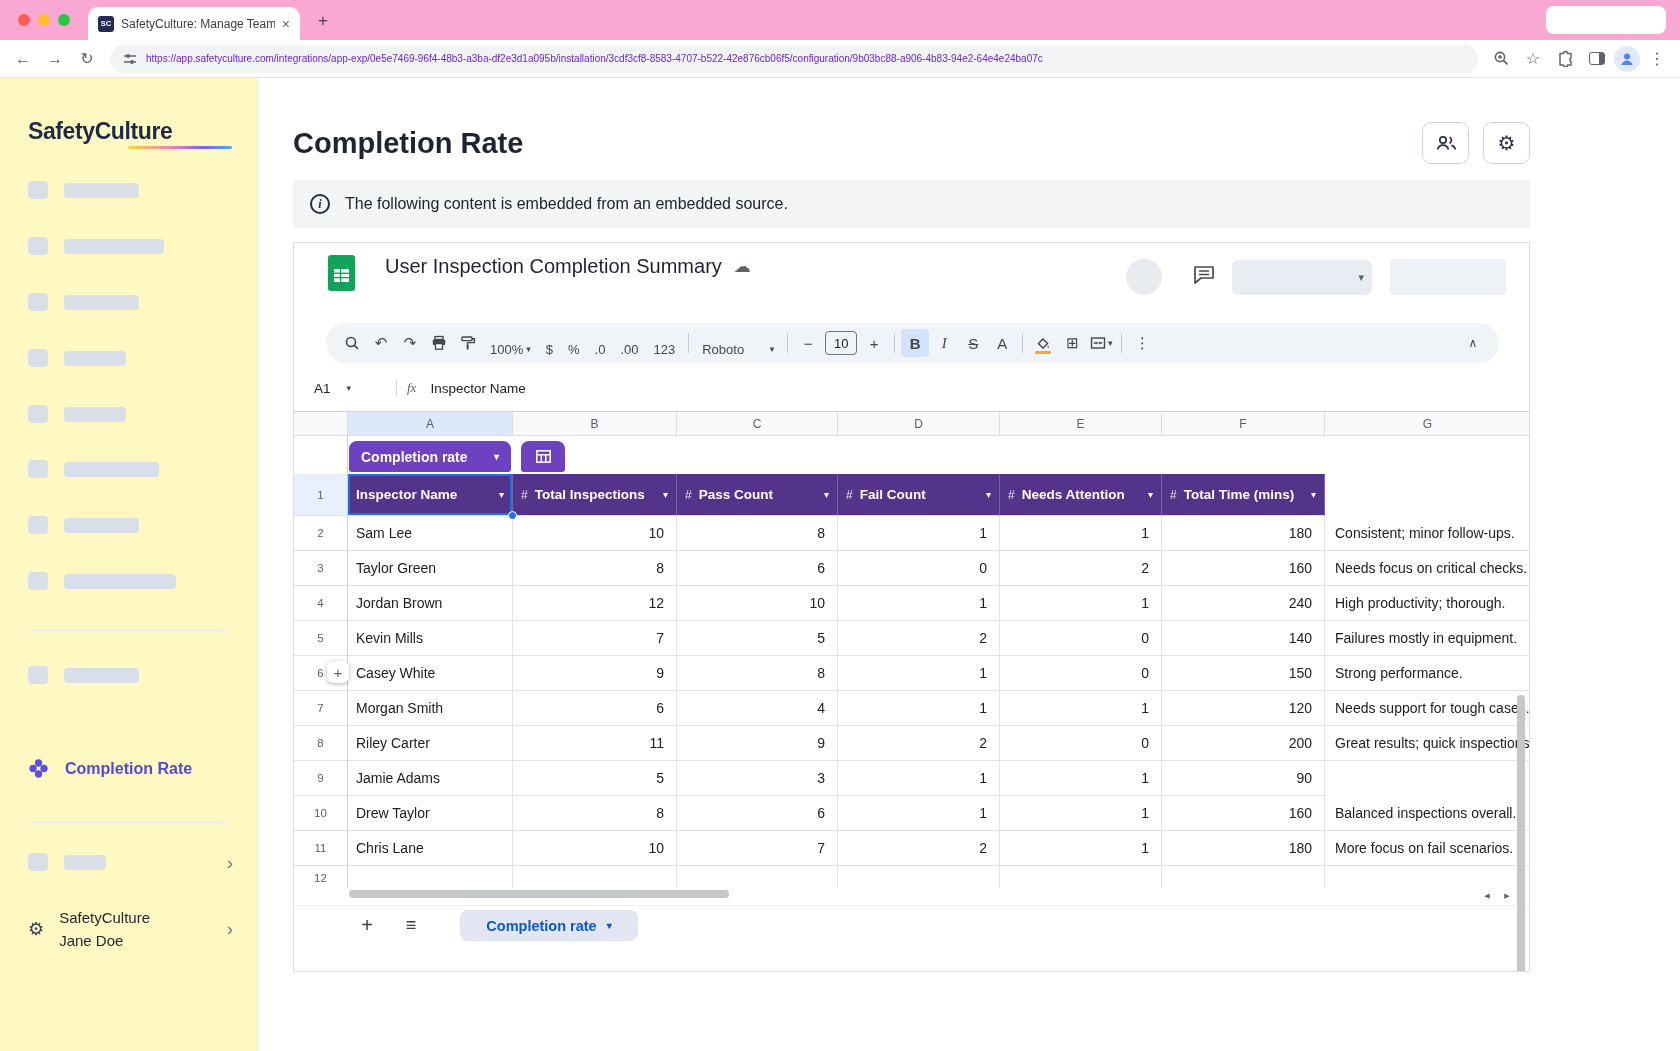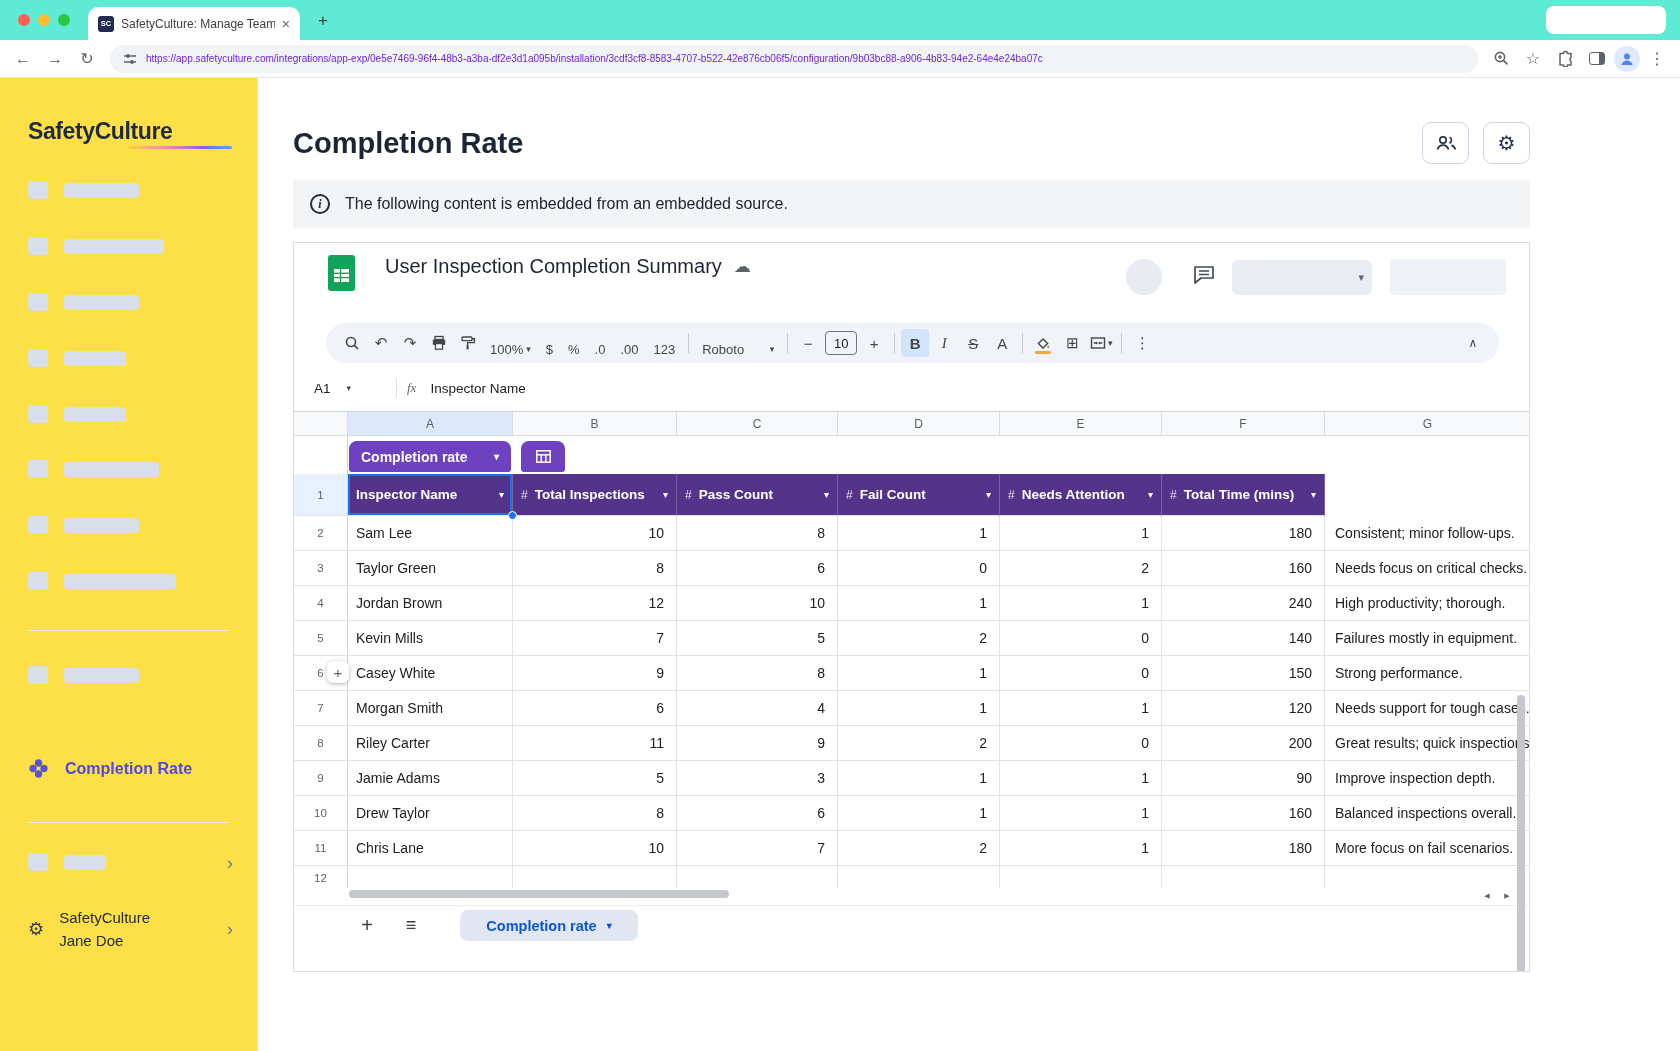--- a/index.html
+++ b/index.html
@@ -1,20 +1,20 @@
 <!DOCTYPE html>
 <html><head>
 <meta charset="utf-8">
 <style>
   * { margin:0; padding:0; box-sizing:border-box; }
   html,body { width:1680px; height:1051px; overflow:hidden; background:#fff;
     font-family:"Liberation Sans", sans-serif; }
 
   
-  .tabstrip { height:40px; background:#5eead4; position:relative; }
+  .tabstrip { height:40px; background:#f9a8d4; position:relative; }
   .traffic { position:absolute; top:14px; left:18px; display:flex; gap:8px; }
   .dot { width:12px; height:12px; border-radius:50%; }
   .dot.r{background:#ff5f57}.dot.y{background:#febc2e}.dot.g{background:#28c840}
   .tab { position:absolute; left:88px; top:7px; width:212px; height:33px; background:#fff;
     border-radius:10px 10px 0 0; display:flex; align-items:center; gap:7px; padding:0 10px;
     font-size:12px; color:#3c4043; }
   .favicon { width:16px; height:16px; border-radius:3px; background:#222c52; color:#fff;
     font-size:7.5px; font-weight:bold; display:flex; align-items:center; justify-content:center; flex:none;}
   .tab-title { flex:1; white-space:nowrap; overflow:hidden; }
   .tab-close { color:#5f6368; font-size:14px; cursor:default; }
@@ -30,21 +30,21 @@
   .omnibox { flex:1; height:28px; background:#f1f3f4; border-radius:14px; margin:0 6px;
     display:flex; align-items:center; gap:8px; padding:0 12px; min-width:0; }
   .url { font-size:10px; color:#6d28d9; white-space:nowrap; overflow:hidden; }
   .avatar-btn { width:26px; height:26px; border-radius:50%; background:#dfe9fb;
     display:flex; align-items:center; justify-content:center; flex:none; }
   .panel-ic { width:16px; height:13px; border:1.7px solid #5f6368; border-radius:3px; position:relative;}
   .panel-ic::after{content:""; position:absolute; right:0; top:0; bottom:0; width:5px; background:#5f6368;}
 
   
   .app { display:flex; height:973px; }
-  .sidebar { width:258px; border-right:1px solid #e7eaef; position:relative; background:#fde047; flex:none;}
+  .sidebar { width:258px; border-right:1px solid #e7eaef; position:relative; background:#fef9c3; flex:none;}
   .logo { position:absolute; left:28px; top:40px; font-size:23px; font-weight:800;
     letter-spacing:-0.4px; color:#1f2a44; }
   .logo-underline { position:absolute; left:100px; bottom:-4px; width:104px; height:3px; border-radius:2px;
     background:linear-gradient(90deg,#ffd43b,#f783ac 40%,#845ef7 72%,#4dabf7); }
   .skel-row { position:absolute; left:28px; right:24px; height:20px; display:flex; align-items:center; gap:16px;}
   .skel-sq { width:20px; height:18px; border-radius:4px; background:#d8dfe9; flex:none;}
   .skel-bar { height:15px; border-radius:4px; background:#d8dfe9; }
   .side-div { position:absolute; left:28px; right:28px; height:1px; background:#e7eaef; }
   .active-item { position:absolute; left:28px; top:680px; display:flex; align-items:center; gap:16px;
     color:#5148dd; font-size:16px; font-weight:700; }
@@ -559,21 +559,20 @@
               <div class="gcell notes">Great results; quick inspections.</div>
             </div>
             <div class="gridcols grid-row">
               <div class="gcell gutter">9</div>
               <div class="gcell txt">Jamie Adams</div>
               <div class="gcell num">5</div>
               <div class="gcell num">3</div>
               <div class="gcell num">1</div>
               <div class="gcell num">1</div>
               <div class="gcell num">90</div>
-              <div class="gcell notes">Improve inspection depth.</div>
             </div>
             <div class="gridcols grid-row">
               <div class="gcell gutter">10</div>
               <div class="gcell txt">Drew Taylor</div>
               <div class="gcell num">8</div>
               <div class="gcell num">6</div>
               <div class="gcell num">1</div>
               <div class="gcell num">1</div>
               <div class="gcell num">160</div>
               <div class="gcell notes">Balanced inspections overall.</div>

